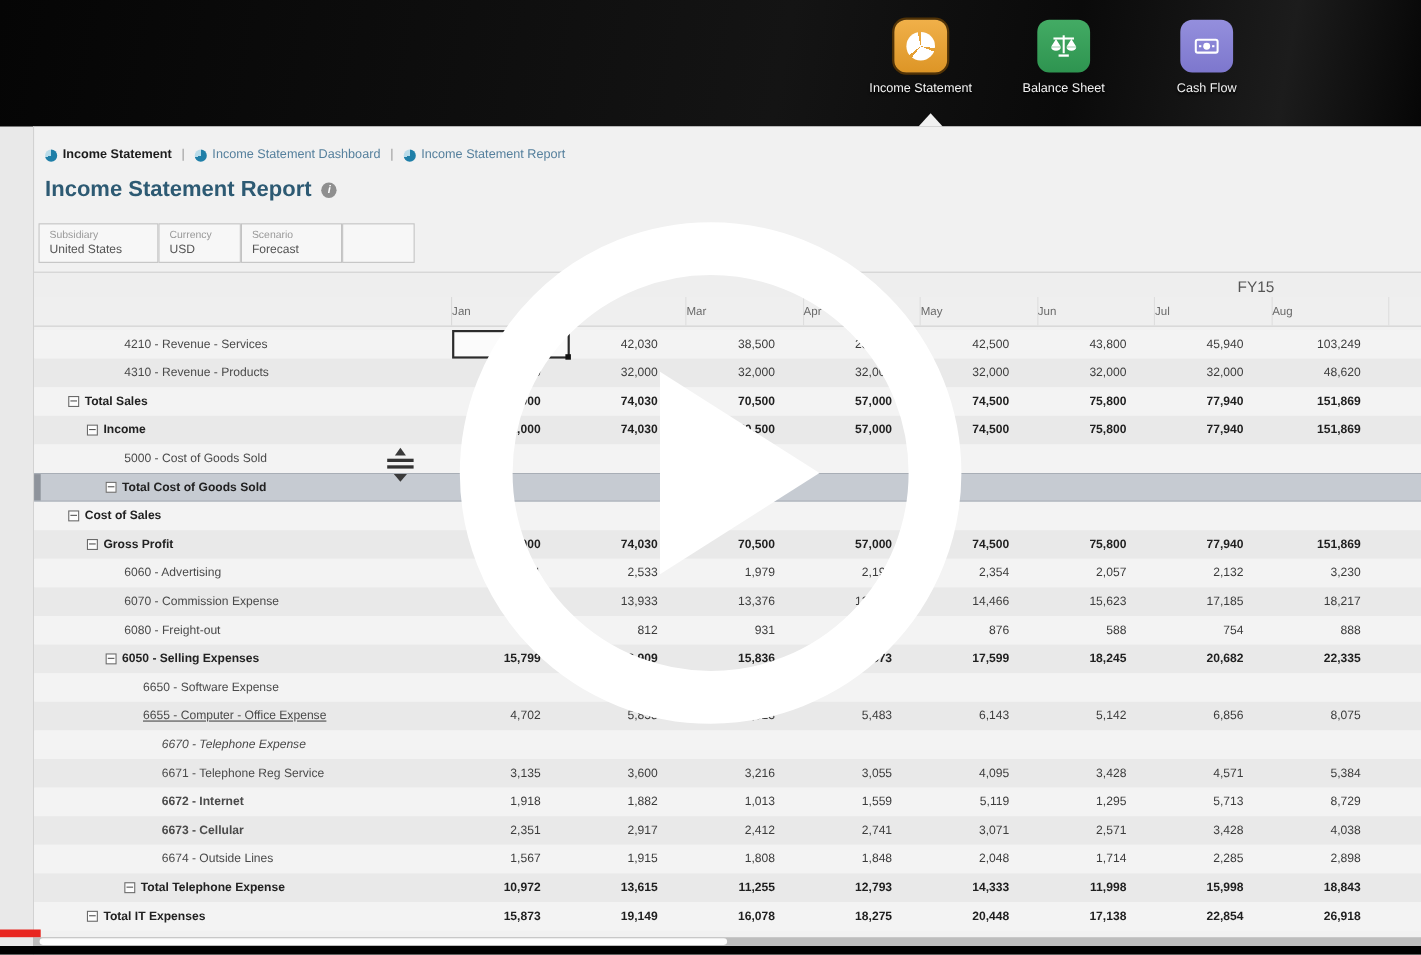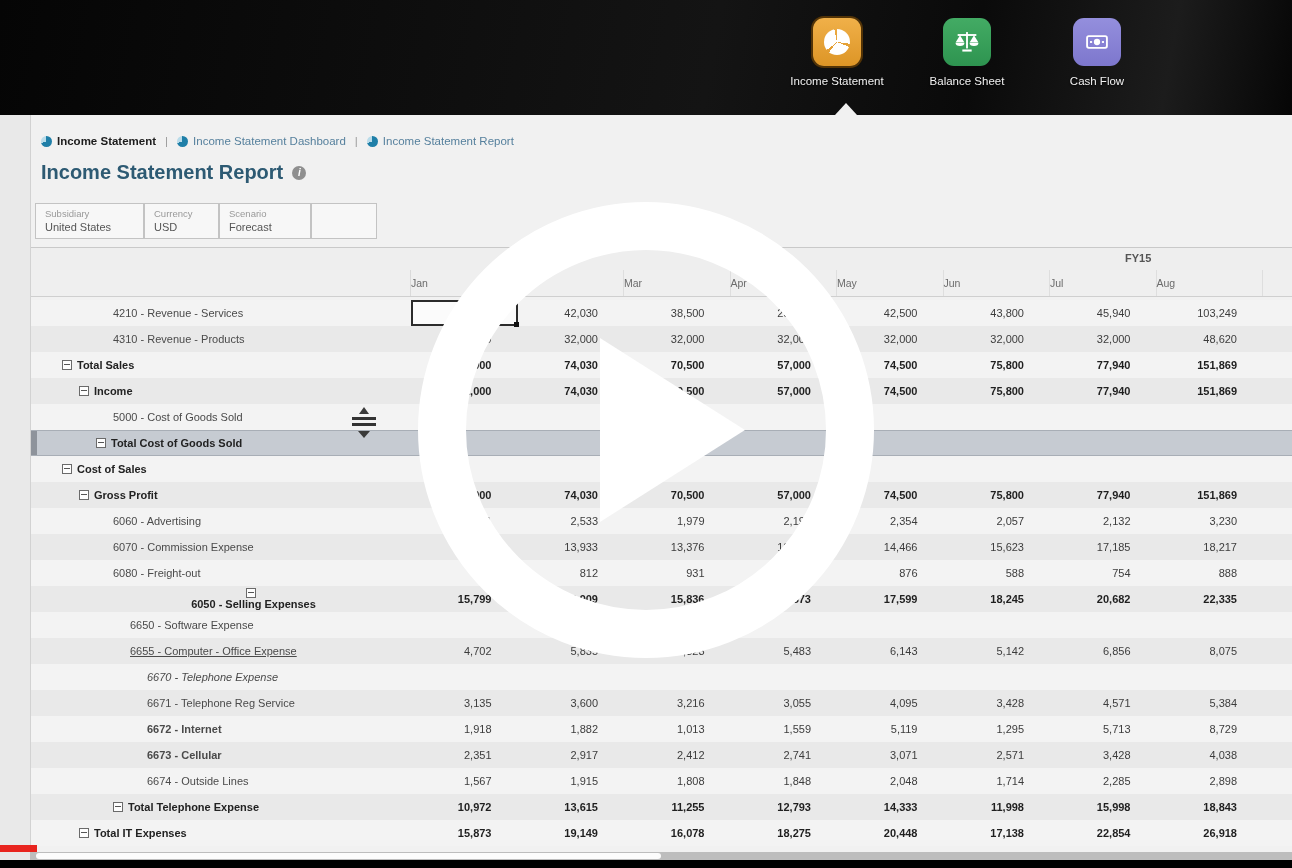--- a/index.html
+++ b/index.html
@@ -45,21 +45,21 @@
     font-size:10px;font-weight:bold;text-align:center;line-height:14px;margin-left:9px;font-style:italic;}
   
   .filters{position:absolute;left:4px;top:88px;display:flex;}
   .filter-box{border:1px solid #c3c3c3;background:#f7f7f7;padding:4px 9px 5px 9px;min-height:28px;box-sizing:border-box;cursor:pointer;}
   .filter-box .flabel{font-size:9.5px;color:#999;}
   .filter-box .fvalue{font-size:11px;color:#555;margin-top:2px;}
   .filter-box.empty{width:66px;}
   
   .thead{position:absolute;left:0;top:132px;width:1262px;border-top:1px solid #c9c9c9;}
   .yearrow{height:22px;position:relative;background:#eeeeee;}
-  .year-label{position:absolute;left:1050px;top:4px;font-size:11px;font-weight:bold;color:#555;padding-left:44px;}
+  .year-label{position:absolute;left:1050px;top:4px;font-size:14px;font-weight:normal;color:#555;padding-left:44px;}
   .monthrow{height:26px;display:flex;border-bottom:1px solid #cfcfcf;background:#efefef;}
   .mlabelcol{width:380px;border-right:1px solid #dadada;box-sizing:border-box;}
   .mcol{width:106.5px;box-sizing:border-box;text-align:left;font-size:10.5px;color:#6b6b6b;
     line-height:26px;border-right:1px solid #dedede;}
   .tbody{position:absolute;left:0;top:185px;width:1262px;}
   .trow{display:flex;height:26px;align-items:center;background:#f3f3f3;}
   .trow.alt{background:#e9e9e9;}
   .trow.hl{background:#c6cbd2;box-shadow:inset 0 1px 0 #a8aeb6,inset 0 -1px 0 #a8aeb6;position:relative;}
   .trow.hl::before{content:'';position:absolute;left:0;top:1px;bottom:1px;width:6px;background:#8e939b;}
   .lcell{width:380px;box-sizing:border-box;font-size:11px;color:#4a4a4a;white-space:nowrap;overflow:hidden;display:flex;align-items:center;}
@@ -343,21 +343,21 @@
         <div class="vcell">812</div>
         <div class="vcell">931</div>
         <div class="vcell">843</div>
         <div class="vcell">876</div>
         <div class="vcell">588</div>
         <div class="vcell">754</div>
         <div class="vcell">888</div>
         <div class="padcol"></div>
       </div>
       <div class="trow alt bold">
-        <div class="lcell" style="padding-left: 65px; flex-direction: column;">
+        <div class="lcell" style="padding-left: 65px;">
           <span class="cglyph"></span>
           <span>6050 - Selling Expenses</span>
         </div>
         <div class="vcell">15,799</div>
         <div class="vcell">16,909</div>
         <div class="vcell">15,836</div>
         <div class="vcell">16,573</div>
         <div class="vcell">17,599</div>
         <div class="vcell">18,245</div>
         <div class="vcell">20,682</div>

